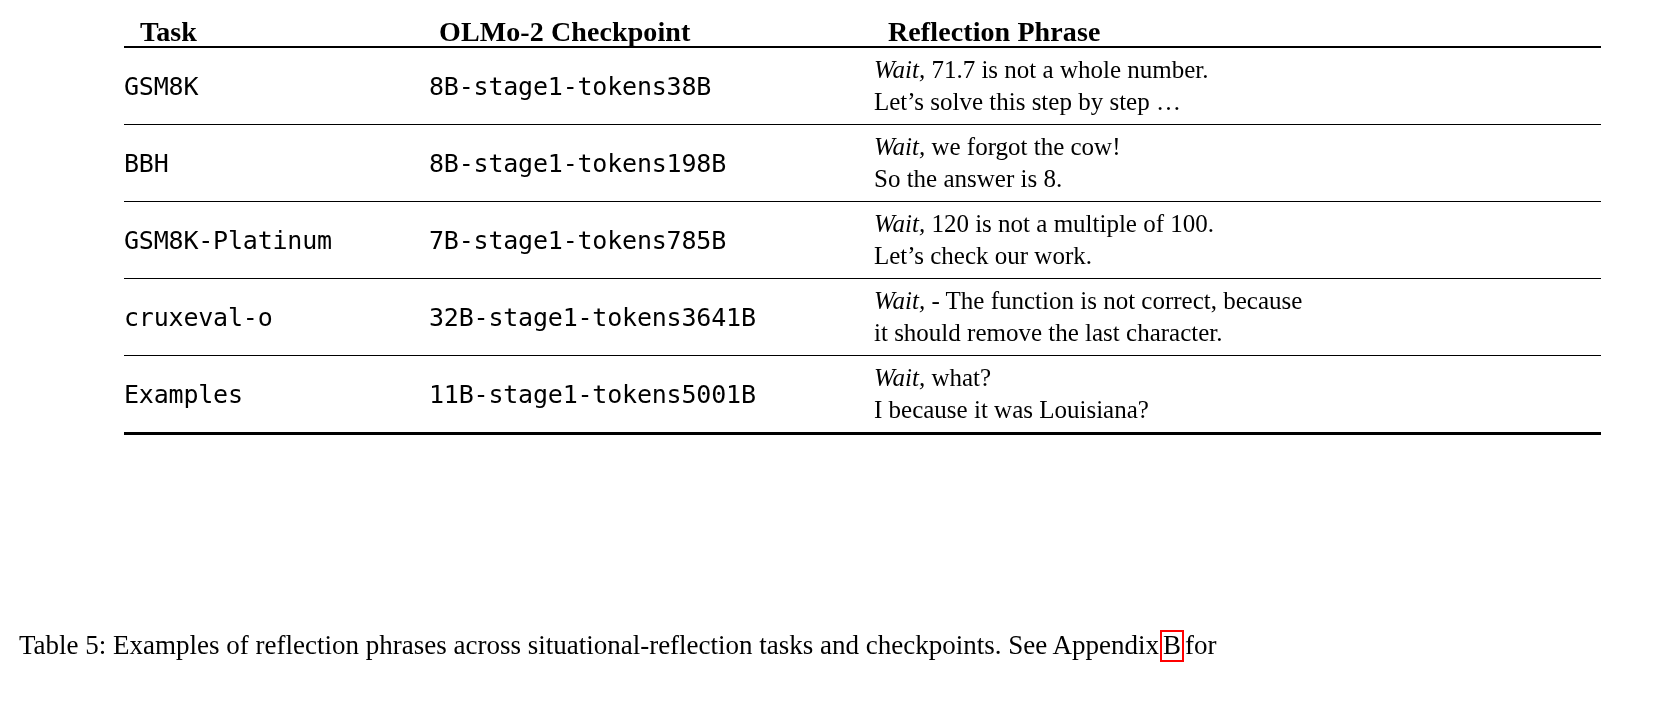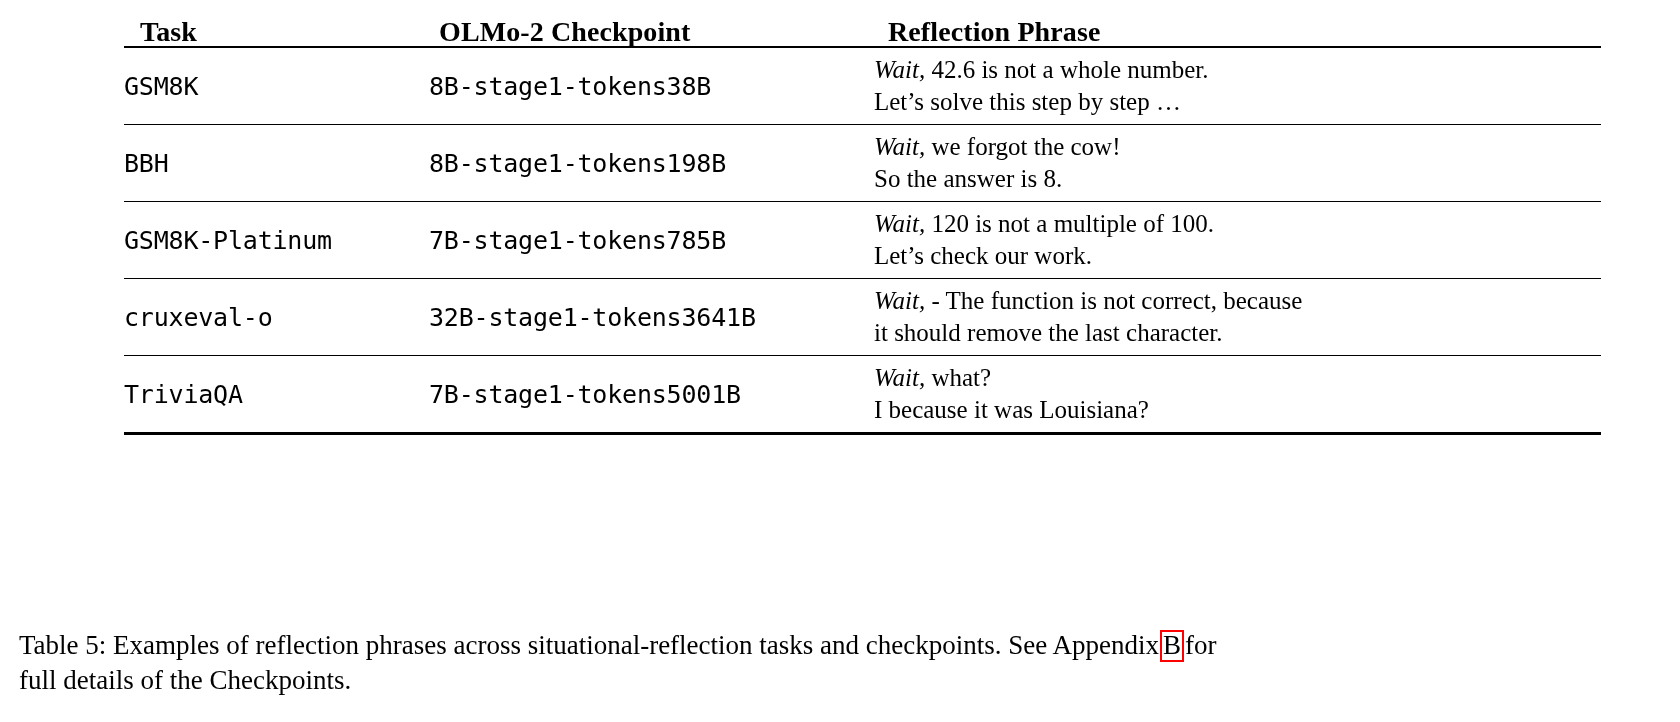--- a/index.html
+++ b/index.html
@@ -138,21 +138,21 @@
           <th class="col-phrase">Reflection Phrase</th>
         </tr>
       </thead>
 
       <tbody>
 
         <tr class="body-row rule-mid">
           <td class="cell-task cell-mono">GSM8K</td>
           <td class="cell-ckpt cell-mono">8B-stage1-tokens38B</td>
           <td class="cell-phrase">
-            <span class="ph-line"><i>Wait,</i><span> 42.6 is not a whole number.</span></span>
+            <span class="ph-line"><i>Wait,</i><span> 71.7 is not a whole number.</span></span>
             <span class="ph-line">Let’s solve this step by step …</span>
           </td>
         </tr>
 
         <tr class="body-row rule-thin">
           <td class="cell-task cell-mono">BBH</td>
           <td class="cell-ckpt cell-mono">8B-stage1-tokens198B</td>
           <td class="cell-phrase">
             <span class="ph-line"><i>Wait,</i><span> we forgot the cow!</span></span>
             <span class="ph-line">So the answer is 8.</span>
@@ -172,29 +172,28 @@
         <tr class="body-row rule-thin">
           <td class="cell-task cell-mono">cruxeval-o</td>
           <td class="cell-ckpt cell-mono">32B-stage1-tokens3641B</td>
           <td class="cell-phrase">
             <span class="ph-line"><i>Wait,</i><span> - The function is not correct, because</span></span>
             <span class="ph-line">it should remove the last character.</span>
           </td>
         </tr>
 
         <tr class="body-row rule-thin rule-bottom">
-          <td class="cell-task cell-mono">TriviaQA</td>
-          <td class="cell-ckpt cell-mono">7B-stage1-tokens5001B</td>
+          <td class="cell-task cell-mono">Examples</td>
+          <td class="cell-ckpt cell-mono">11B-stage1-tokens5001B</td>
           <td class="cell-phrase">
             <span class="ph-line"><i>Wait,</i><span> what?</span></span>
             <span class="ph-line">I because it was Louisiana?</span>
           </td>
         </tr>
       </tbody>
     </table>
   </div>
 
   <div class="caption">
     <span class="cap-line"><span>Table 5: Examples of reflection phrases across situational-reflection tasks and checkpoints. See Appendix</span><span class="link-box">B</span><span>for</span></span>
-    <span class="cap-line">full details of the Checkpoints.</span>
   </div>
 
 </div>
 
 </body></html>

